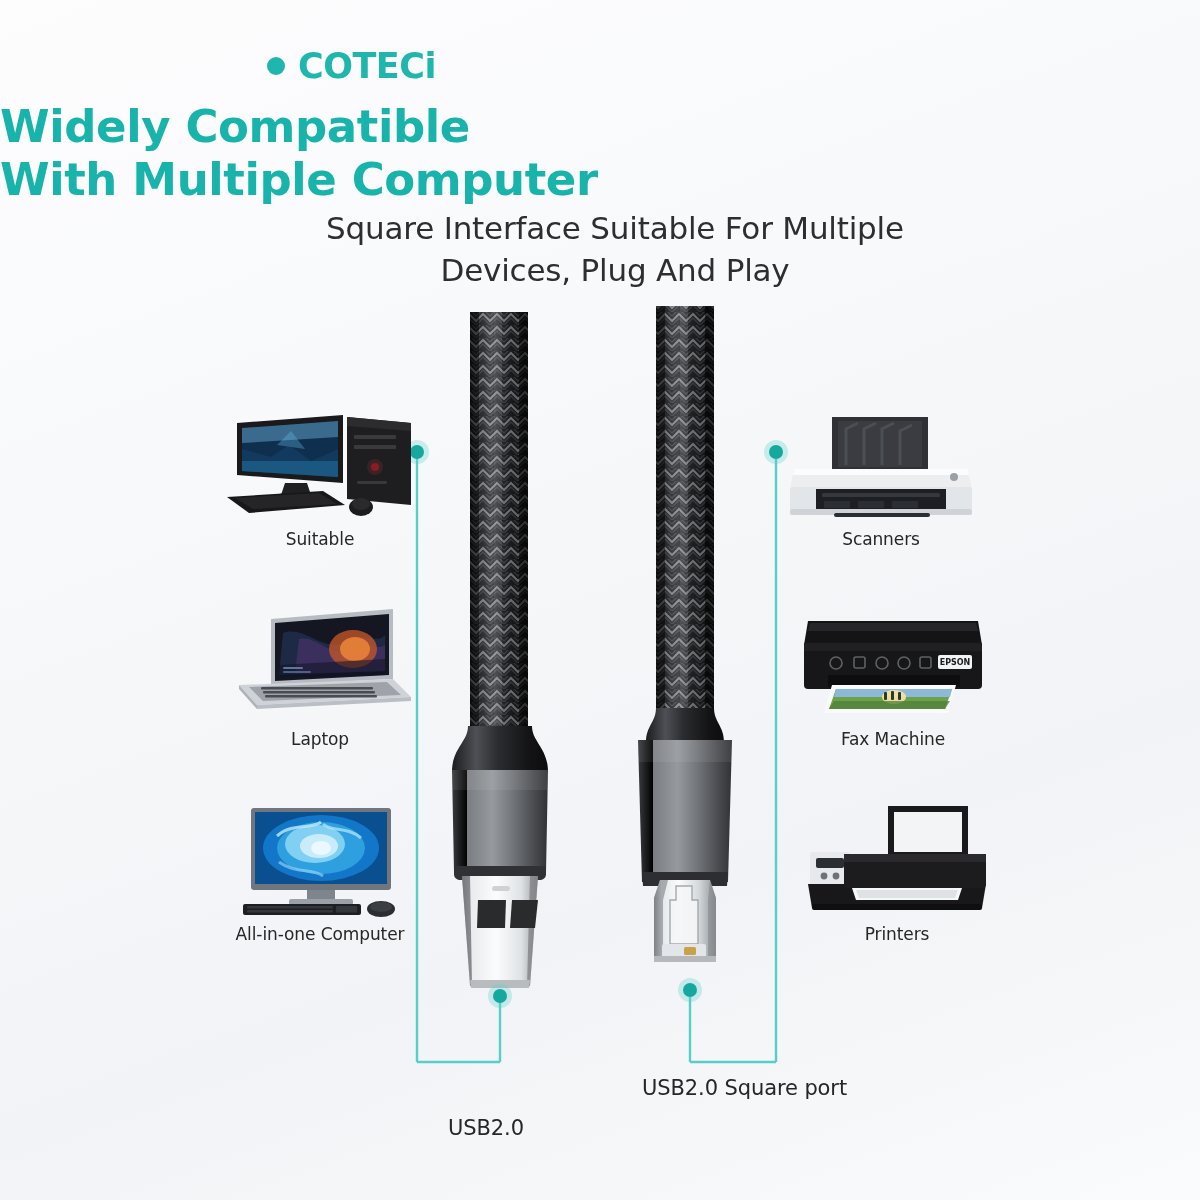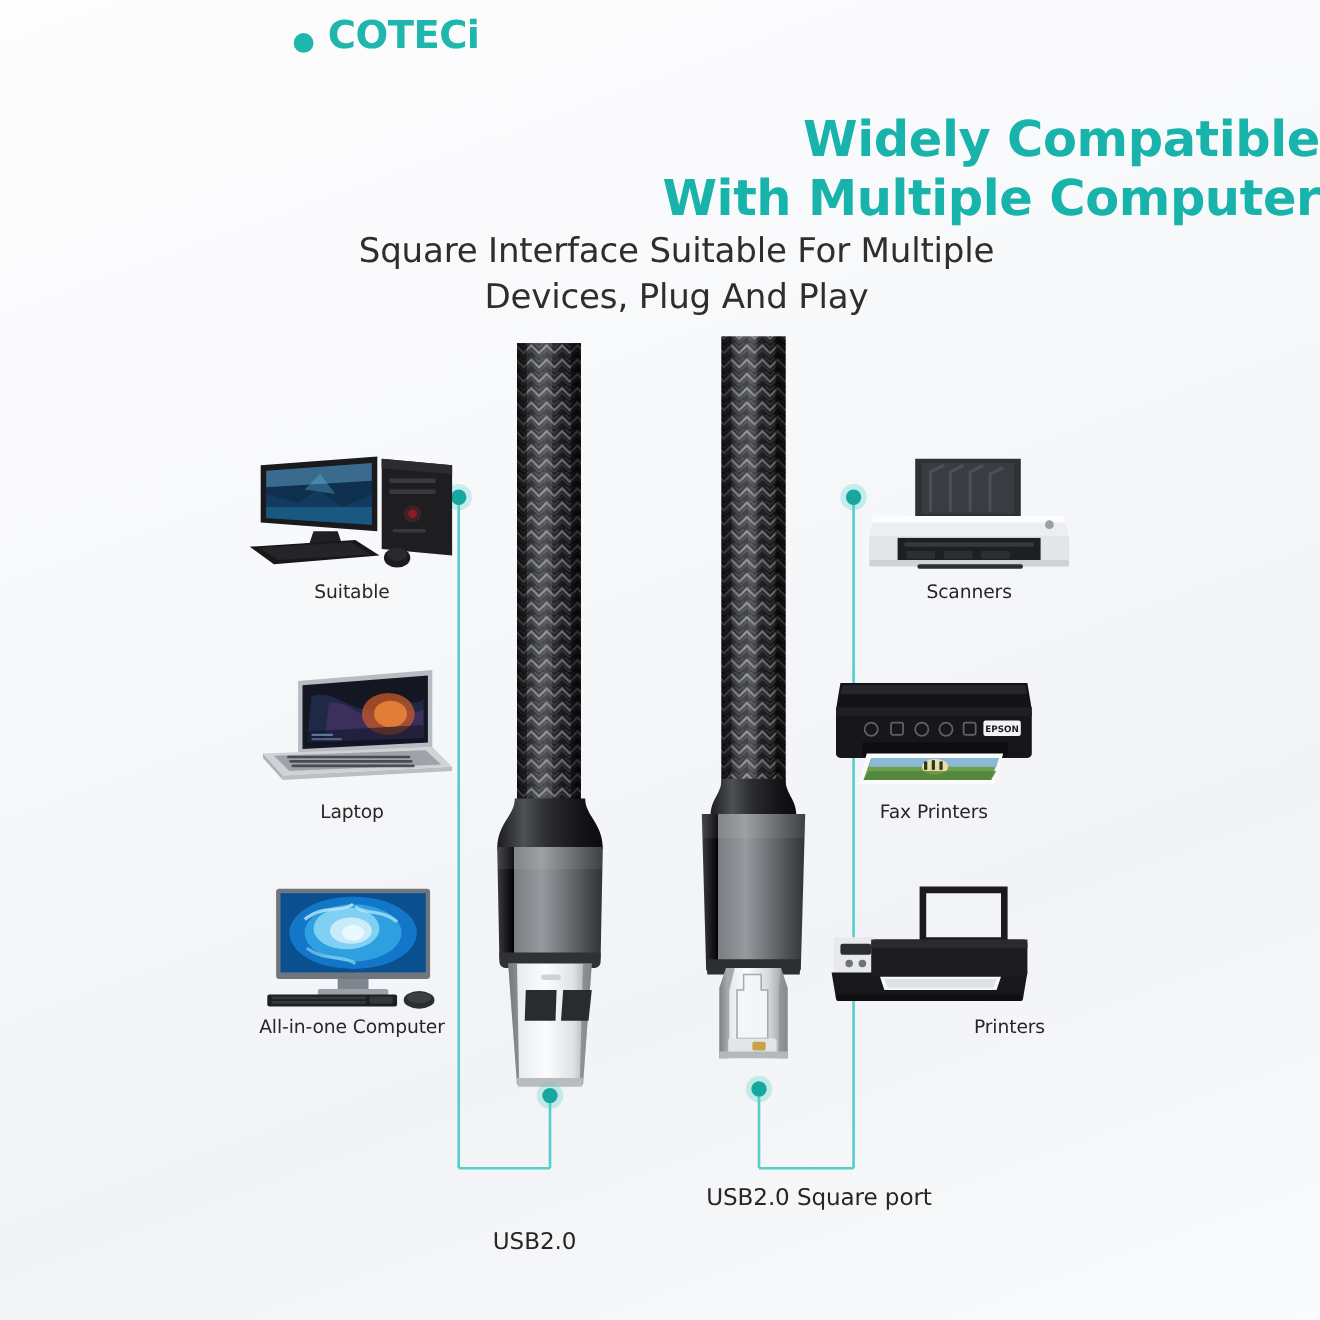--- a/index.html
+++ b/index.html
@@ -17,42 +17,43 @@
     position: relative;
     width: 1200px;
     height: 1200px;
     background: linear-gradient(160deg, #fdfdfe 0%, #f7f8fa 40%, #f2f3f6 70%, #fafbfc 100%);
   }
 
   
   #logo {
     position: absolute;
     left: 232px;
-    top: 16px;
+    top: 42px;
     height: 48px;
     display: flex;
+    align-items: center;
   }
   #logo-mark { width: 62px; height: 46px; display: block; }
   #logo-text {
     font-family: "DejaVu Sans", sans-serif;
     font-weight: bold;
     font-size: 35px;
     letter-spacing: -0.5px;
     color: #1fb6ad;
     margin-left: 4px;
     line-height: 1;
   }
 
   
   #heading {
     position: absolute;
     left: 0;
     top: 100px;
     width: 1200px;
-    text-align: right;
+    text-align: left;
     color: #18b3ab;
     font-family: "DejaVu Sans", sans-serif;
     font-weight: bold;
     font-size: 45px;
     line-height: 1.18;
     letter-spacing: -0.4px;
   }
   #heading .hl { display: block; }
   #subheading {
     position: absolute;
@@ -86,22 +87,22 @@
     font-family: "DejaVu Sans", sans-serif;
     font-size: 17px;
     color: #262626;
     letter-spacing: -0.1px;
   }
 
   #dev-computer  { left: 215px; top: 405px; }
   #dev-laptop    { left: 215px; top: 605px; }
   #dev-aio       { left: 215px; top: 800px; }
   #dev-scanner   { left: 776px; top: 405px; }
-  #dev-fax       { left: 744px; top: 605px; }
-  #dev-printer   { left: 740px; top: 800px; text-align: right; }
+  #dev-fax       { left: 788px; top: 605px; }
+  #dev-printer   { left: 792px; top: 800px; }
 
   
   #cable-art {
     position: absolute;
     left: 0;
     top: 0;
     width: 1200px;
     height: 1200px;
   }
 
@@ -422,21 +423,21 @@
       <path d="M48 84 L164 84 L157 104 L41 104 Z" fill="#6ea24a"></path>
       <path d="M48 84 L164 84 L162 92 L46 92 Z" fill="#8cb9d8"></path>
       <ellipse cx="106" cy="92" rx="12" ry="7" fill="#f7e2a8" opacity="0.9"></ellipse>
       <g fill="#2c3a22">
         <rect x="96" y="87" width="3" height="8" rx="1"></rect>
         <rect x="103" y="86" width="3" height="9" rx="1"></rect>
         <rect x="110" y="87" width="3" height="8" rx="1"></rect>
       </g>
       <path d="M46 96 L162 96 L157 104 L41 104 Z" fill="#4d7f3a" opacity="0.75"></path>
     </svg>
-    <span class="dev-label">Fax Printers</span>
+    <span class="dev-label">Fax Machine</span>
   </div>
 
   <div class="device" id="dev-printer">
     <svg class="dev-art" viewBox="0 0 210 118">
 
       <path d="M96 6 L176 6 L176 56 L96 56 Z" fill="#1a1a1c"></path>
       <path d="M102 12 L170 12 L170 52 L102 52 Z" fill="#f3f4f6"></path>
 
       <rect x="18" y="52" width="40" height="34" rx="3" fill="#e7e9ec"></rect>
       <rect x="24" y="58" width="28" height="10" rx="2" fill="#2b2e32"></rect>

